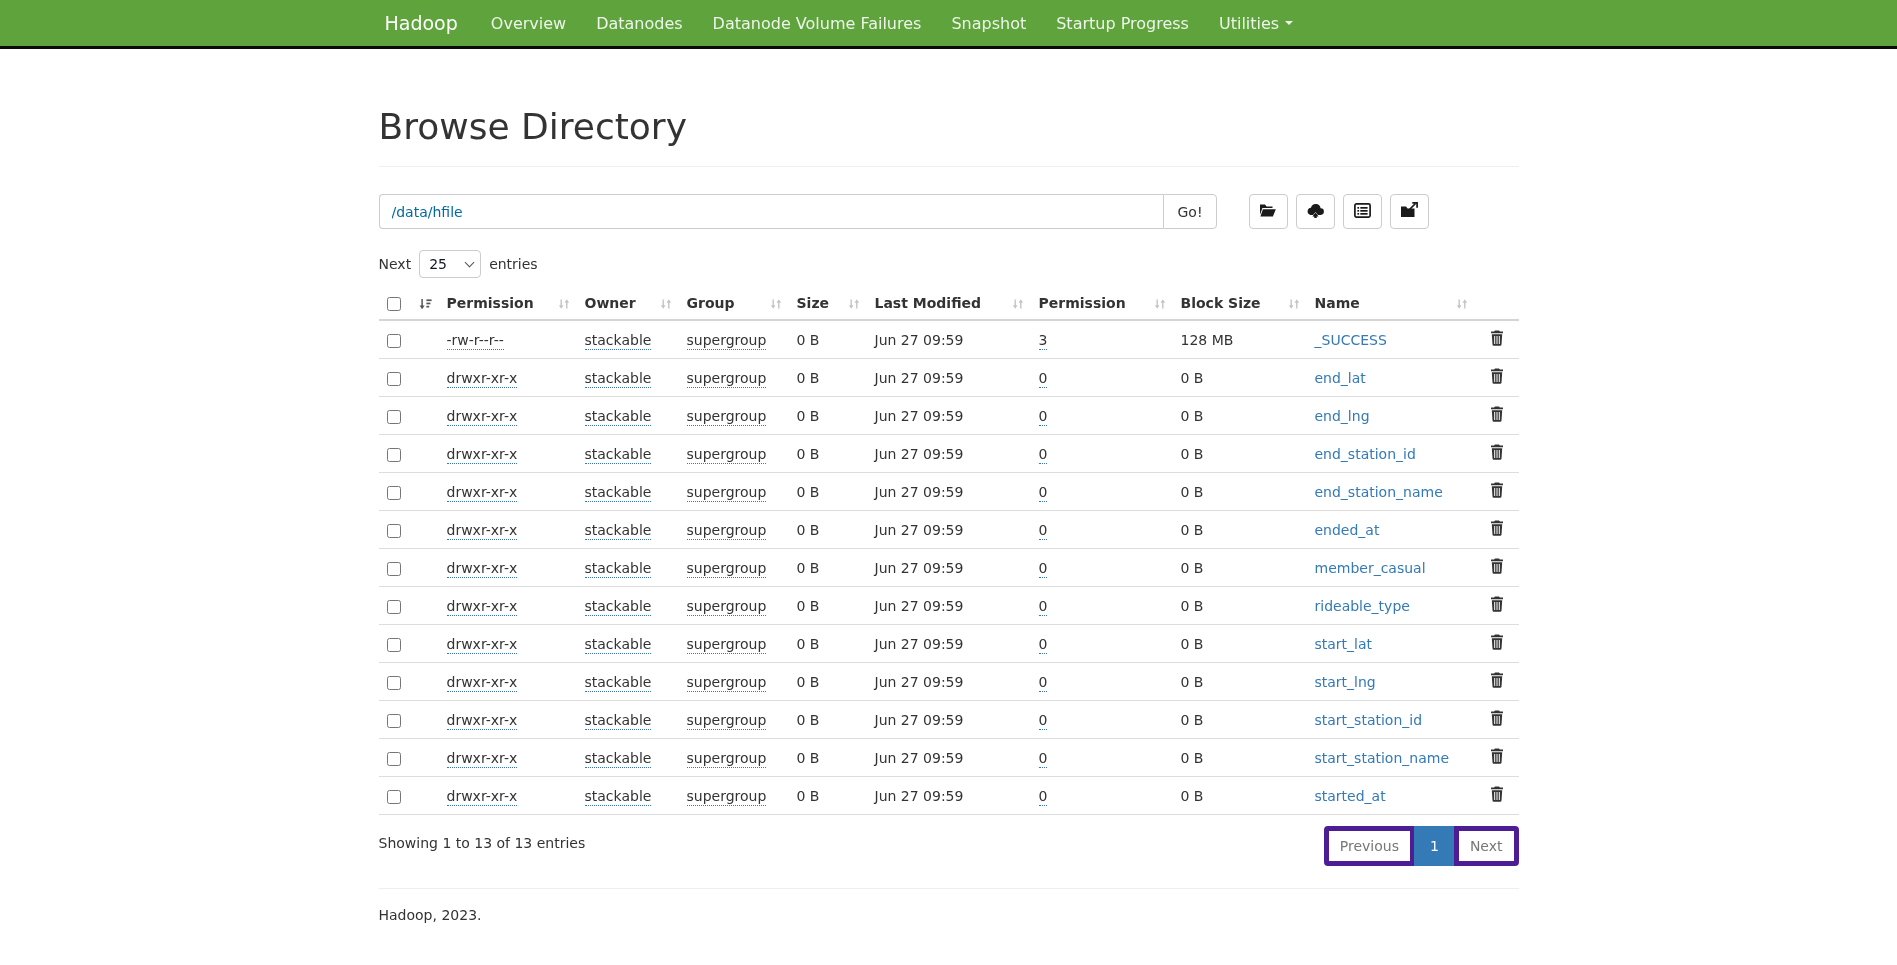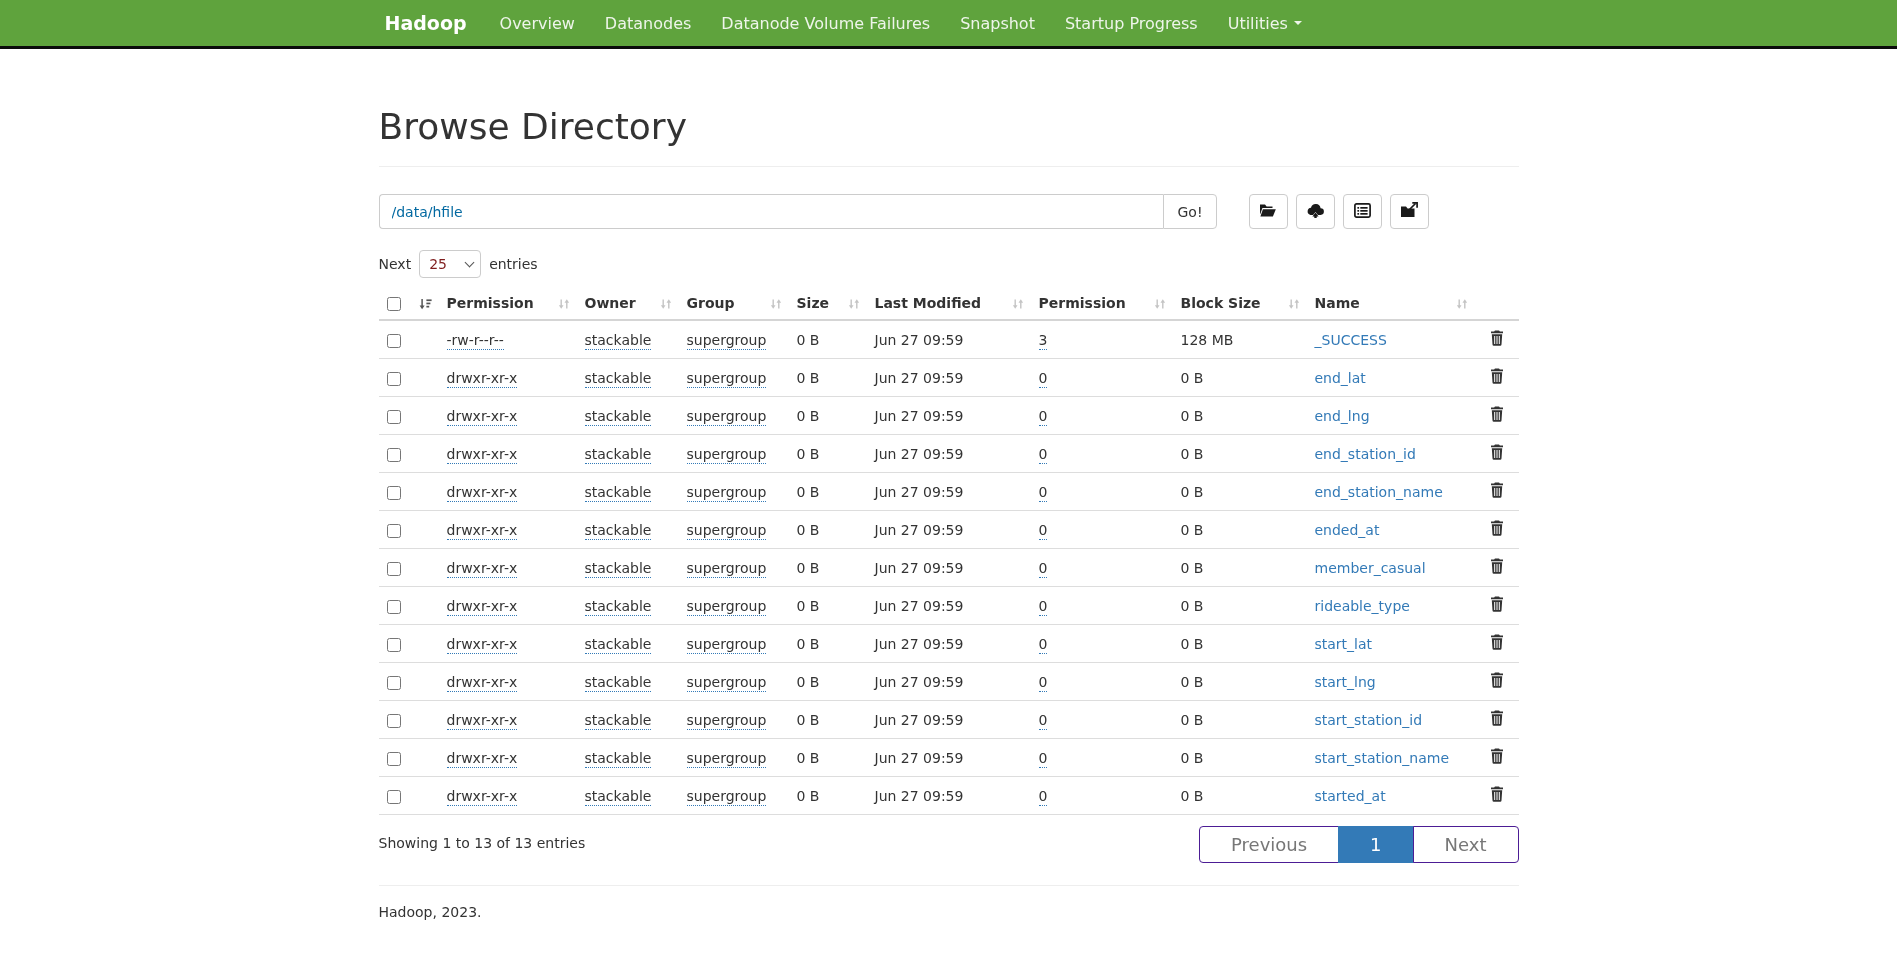--- a/index.html
+++ b/index.html
@@ -11,21 +11,21 @@
   }
   .container { width:1140px; margin:0 auto; }
 
   
   .navbar {
     height:49px; background:#5fa33d; border-bottom:3px solid #0b0b0b;
   }
   .navbar .container { display:flex; align-items:stretch; height:100%; }
   .navbar-brand {
     display:flex; align-items:center; color:#fff; font-size:19px;
-    padding:0 18px 0 6px; text-decoration:none;font-weight:bold;
+    padding:0 18px 0 6px; text-decoration:none;
   }
   .navbar-menu { display:flex; list-style:none; margin:0; padding:0; }
   .navbar-menu li { display:flex; }
   .navbar-menu a {
     display:flex; align-items:center; padding:0 15px; color:#eef5ea;
     text-decoration:none; font-size:16px;text-align:right;
   }
   .caret {
     display:inline-block; margin-left:6px; width:0; height:0;
     border-left:4px solid transparent; border-right:4px solid transparent;
@@ -60,21 +60,21 @@
 
   
   .controls-row {
     margin-top:21px; display:flex; justify-content:space-between; align-items:center;
   }
   .show-entries { display:flex; align-items:center; gap:8px; }
   .select-wrap { position:relative; display:inline-block; }
   .page-size-select {
     width:62px; height:28px; border:1px solid #ccc; border-radius:4px;
     appearance:none; -webkit-appearance:none; background:#fff;
-    padding:2px 20px 2px 9px; font-size:14px; color:#7f1d1d; font-family:inherit;
+    padding:2px 20px 2px 9px; font-size:14px; color:#0f172a; font-family:inherit;
   }
   .select-chevron {
     position:absolute; right:8px; top:9px; width:7px; height:7px;
     border-right:1.4px solid #555; border-bottom:1.4px solid #555;
     transform:rotate(45deg); pointer-events:none;
   }
   .search-box { display:flex; align-items:center; gap:8px; }
   .search-input {
     width:186px; height:30px; border:1px solid #ccc; border-radius:4px;
     padding:4px 10px; font-size:14px; font-family:inherit; outline:none;
@@ -104,22 +104,22 @@
   .del-cell { text-align:center; }
   .trash { cursor:pointer; display:inline-block; line-height:0; }
 
   
   .table-footer {
     margin-top:11px; display:flex; justify-content:space-between; align-items:flex-start;
   }
   .dt-info { padding-top:9px; color:#333; }
   ul.pagination { list-style:none; display:flex; margin:0; padding:0; }
   ul.pagination li a {
-    display:block; padding:7px 31px; border:1px solid #4c1d95; margin-left:-1px;
-    color:#777; text-decoration:none; background:#fff; cursor:pointer; font-size:18px;
+    display:block; padding:7px 11px; border:5px solid #4c1d95; margin-left:-1px;
+    color:#777; text-decoration:none; background:#fff; cursor:pointer; font-size:14px;
   }
   ul.pagination li:first-child a { border-radius:4px 0 0 4px; margin-left:0; }
   ul.pagination li:last-child a { border-radius:0 4px 4px 0; }
   ul.pagination li.active a { background:#337ab7; border-color:#337ab7; color:#fff; }
 
   .site-footer { margin-top:18px; color:#333; }
 </style>
 </head>
 <body>
 

